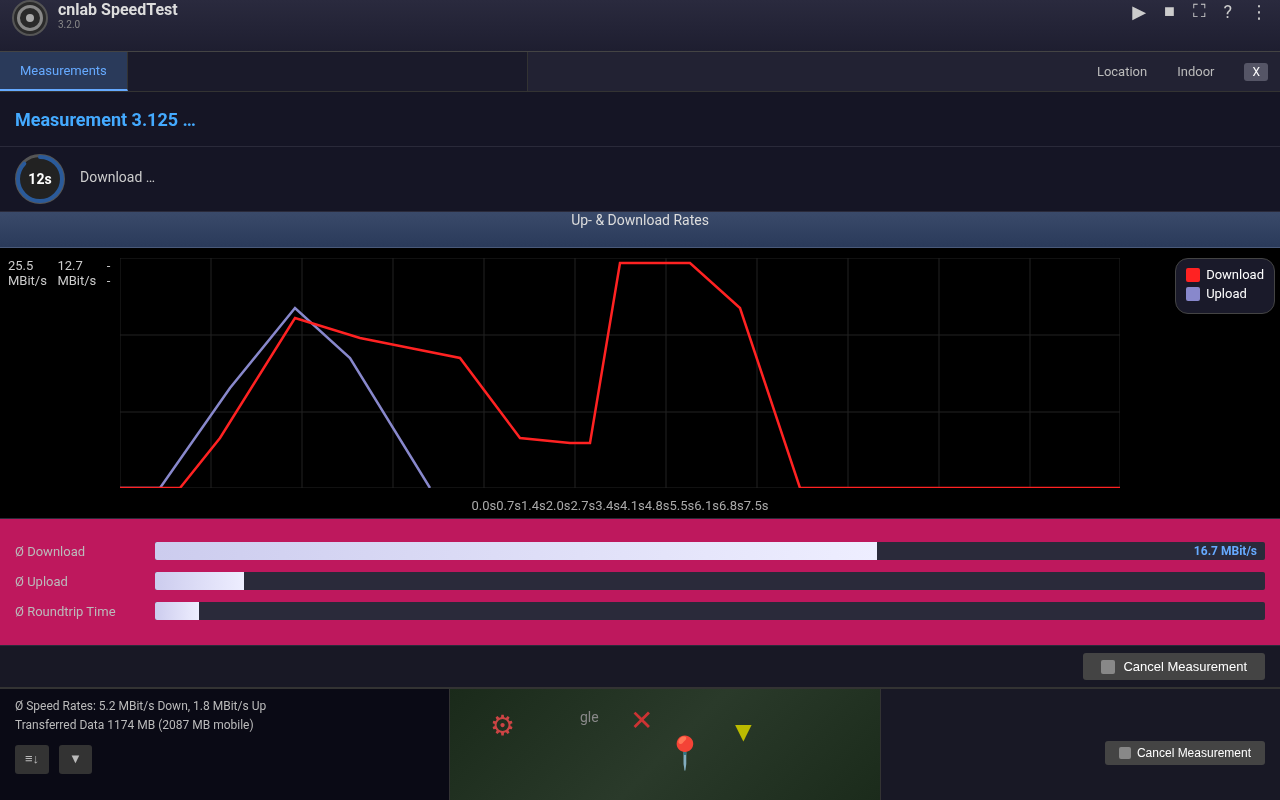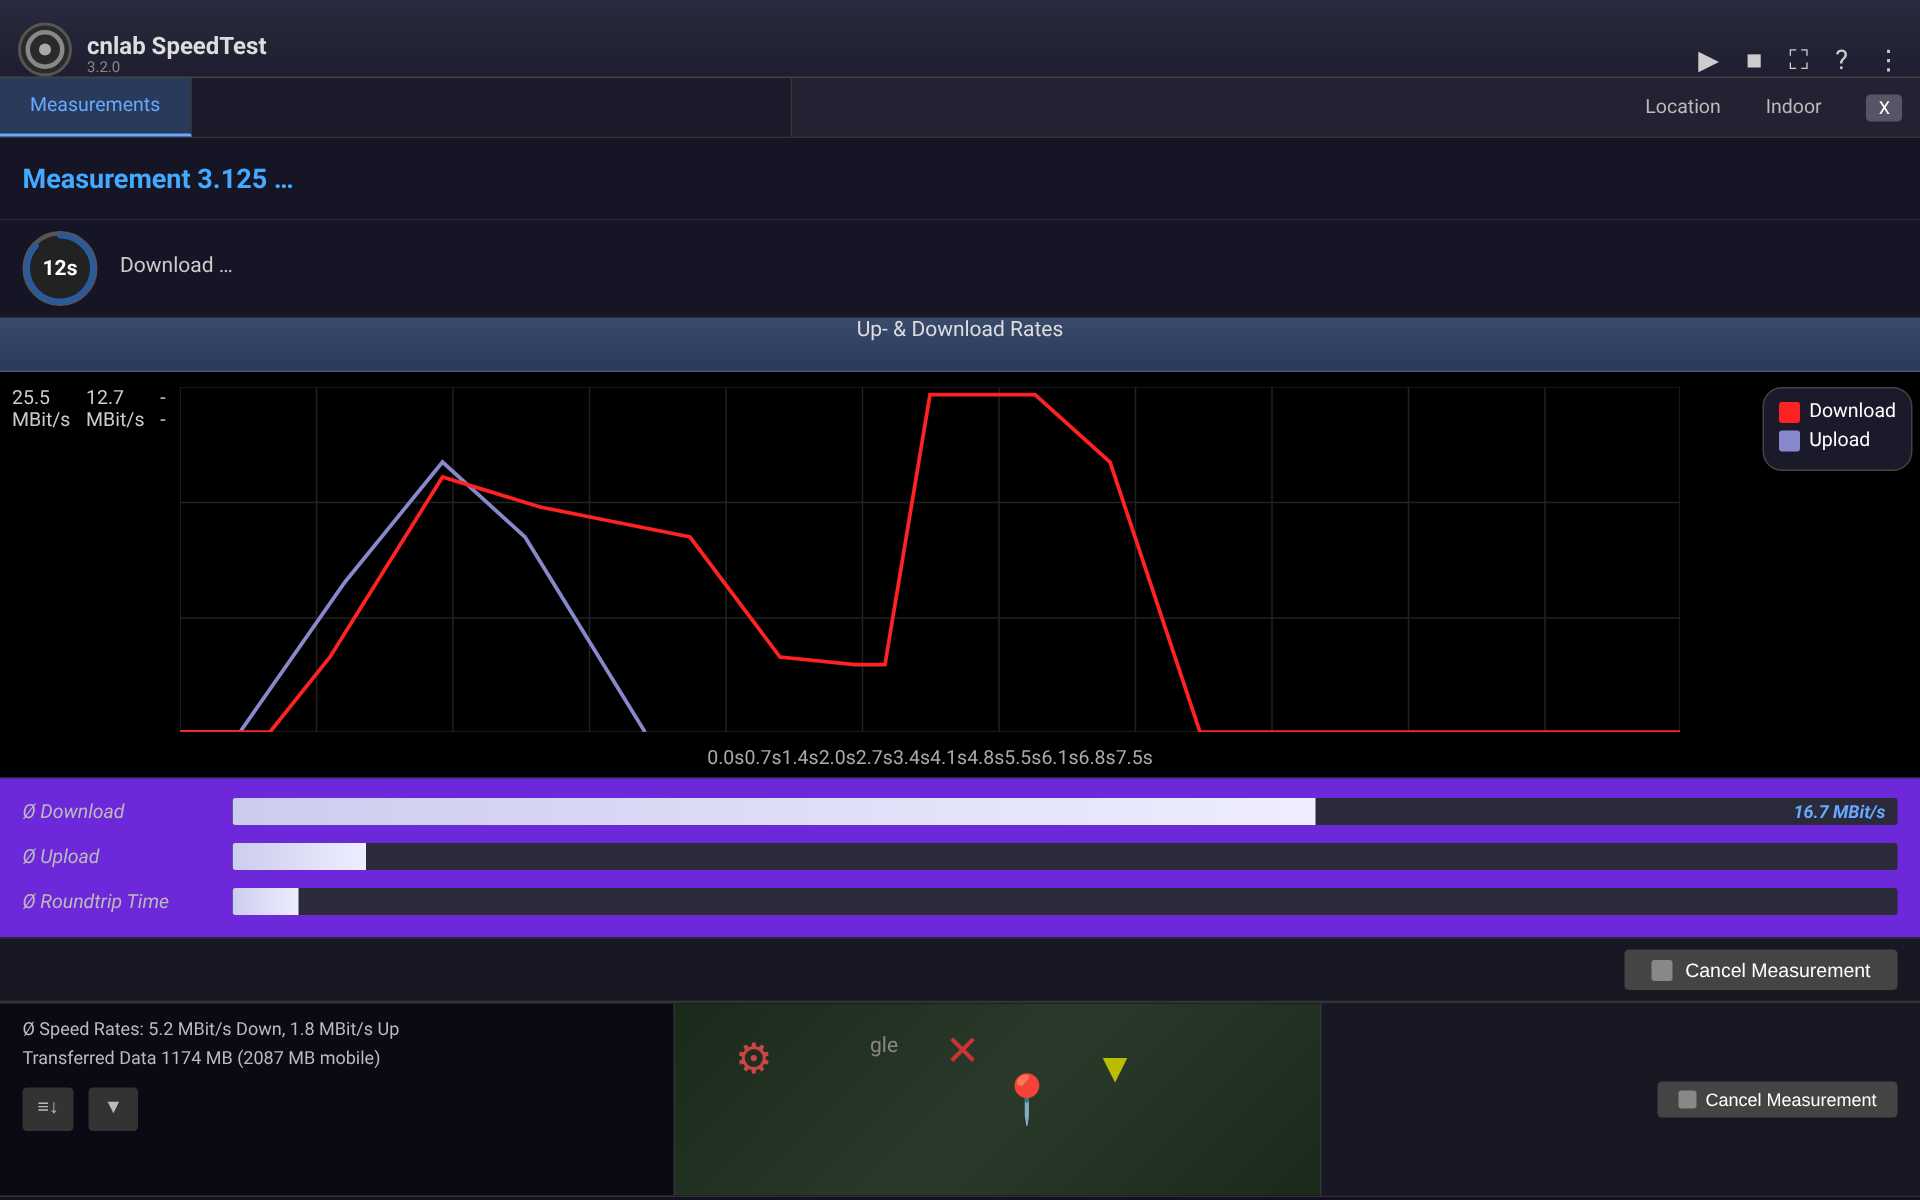--- a/index.html
+++ b/index.html
@@ -10,21 +10,21 @@
       font-family: 'Roboto', Arial, sans-serif;
       overflow: hidden;
       color: #fff;
     }
 
     
     .top-bar {
       height: 52px;
       background: linear-gradient(180deg, #2a2a3e 0%, #1e1e30 100%);
       display: flex;
-      align-items: flex-end;
+      align-items: flex-start;
       padding: 0 12px;
       border-bottom: 1px solid #444;
     }
     .app-logo {
       width: 36px;
       height: 36px;
       border-radius: 50%;
       background: #2a2a2a;
       border: 2px solid #555;
       display: flex;
@@ -228,24 +228,23 @@
       right: 160px;
       bottom: 5px;
       display: flex;
       justify-content: center;
       font-size: 13px;
       color: #aaa;
     }
 
     
     .stats-section {
-      background: #6d28d9;
-      padding: 8px 15px;
+      background: #be185d;
+      padding: 18px 15px;
       border-top: 1px solid #2a2a3a;
-      font-style: italic;
     }
     .stat-row {
       display: flex;
       align-items: center;
       height: 28px;
       gap: 10px;
       margin-bottom: 2px;
     }
     .stat-label {
       width: 130px;

